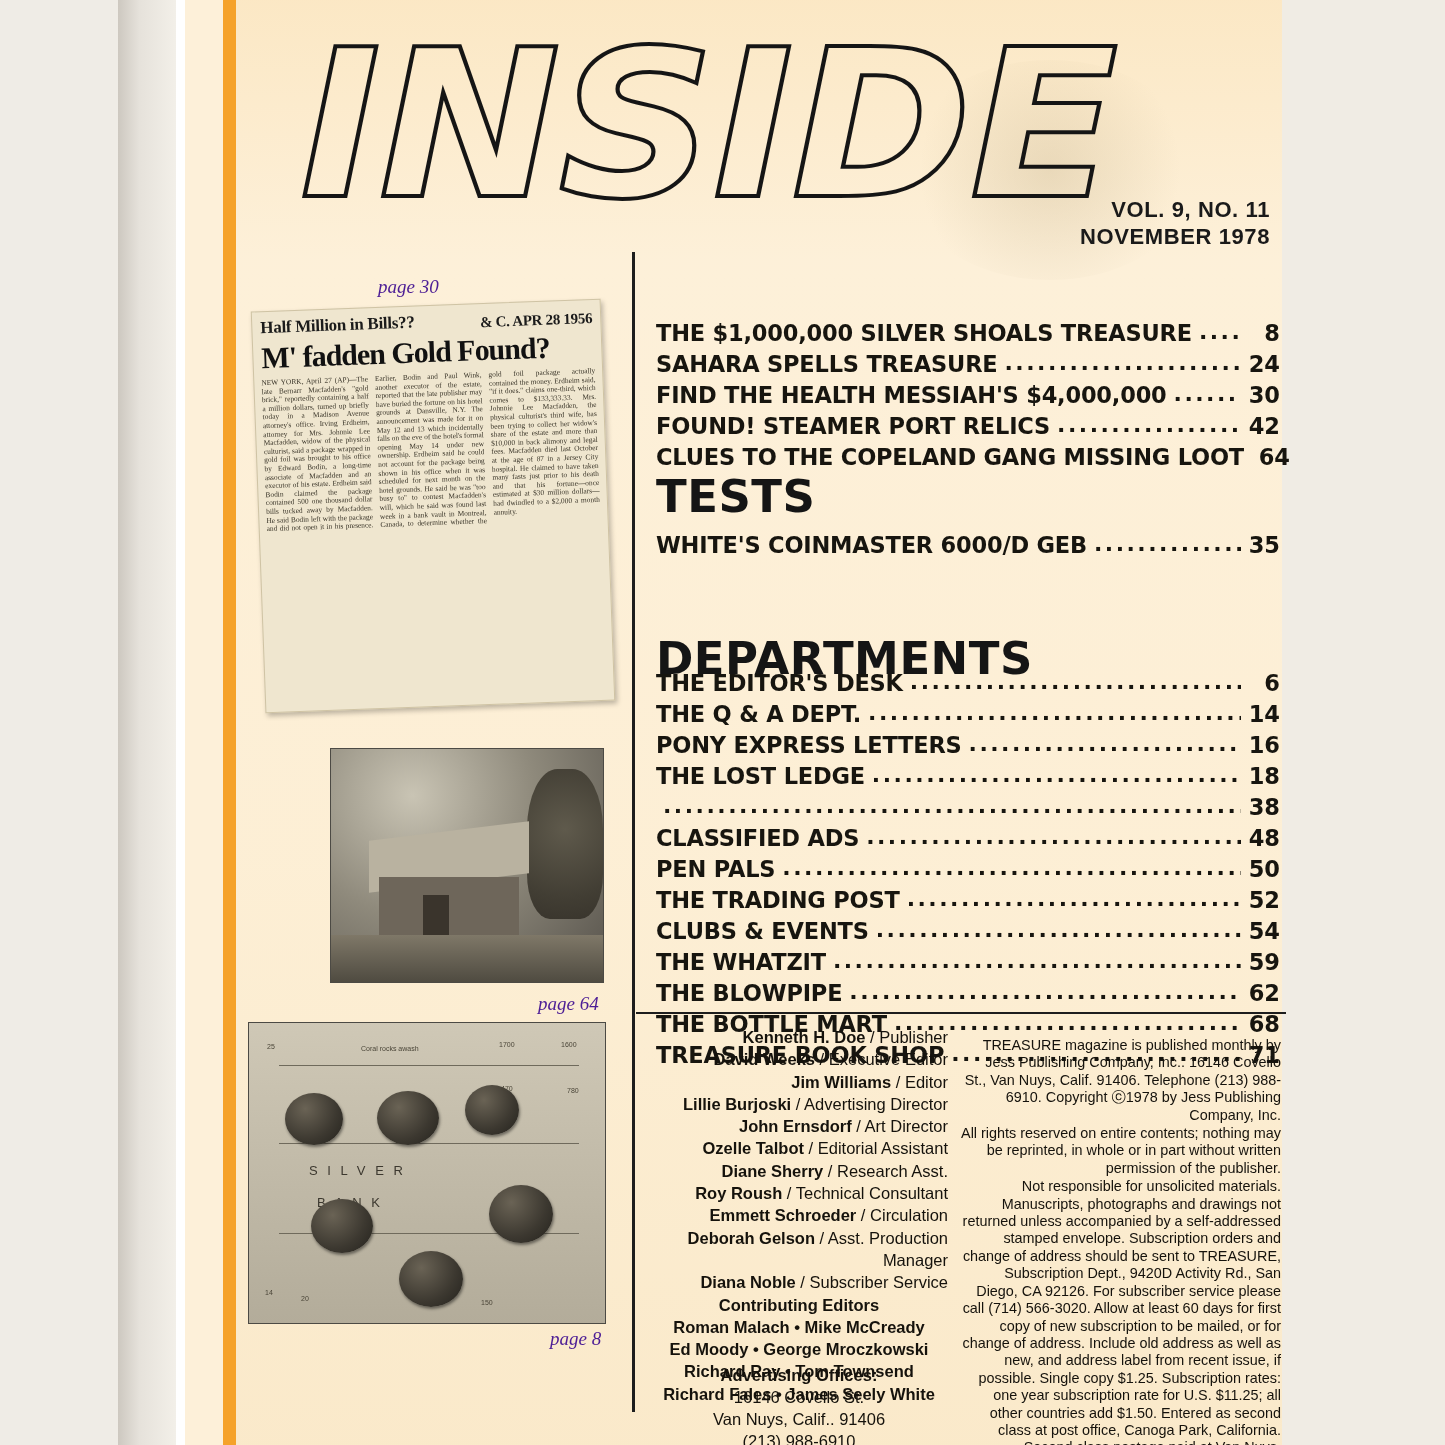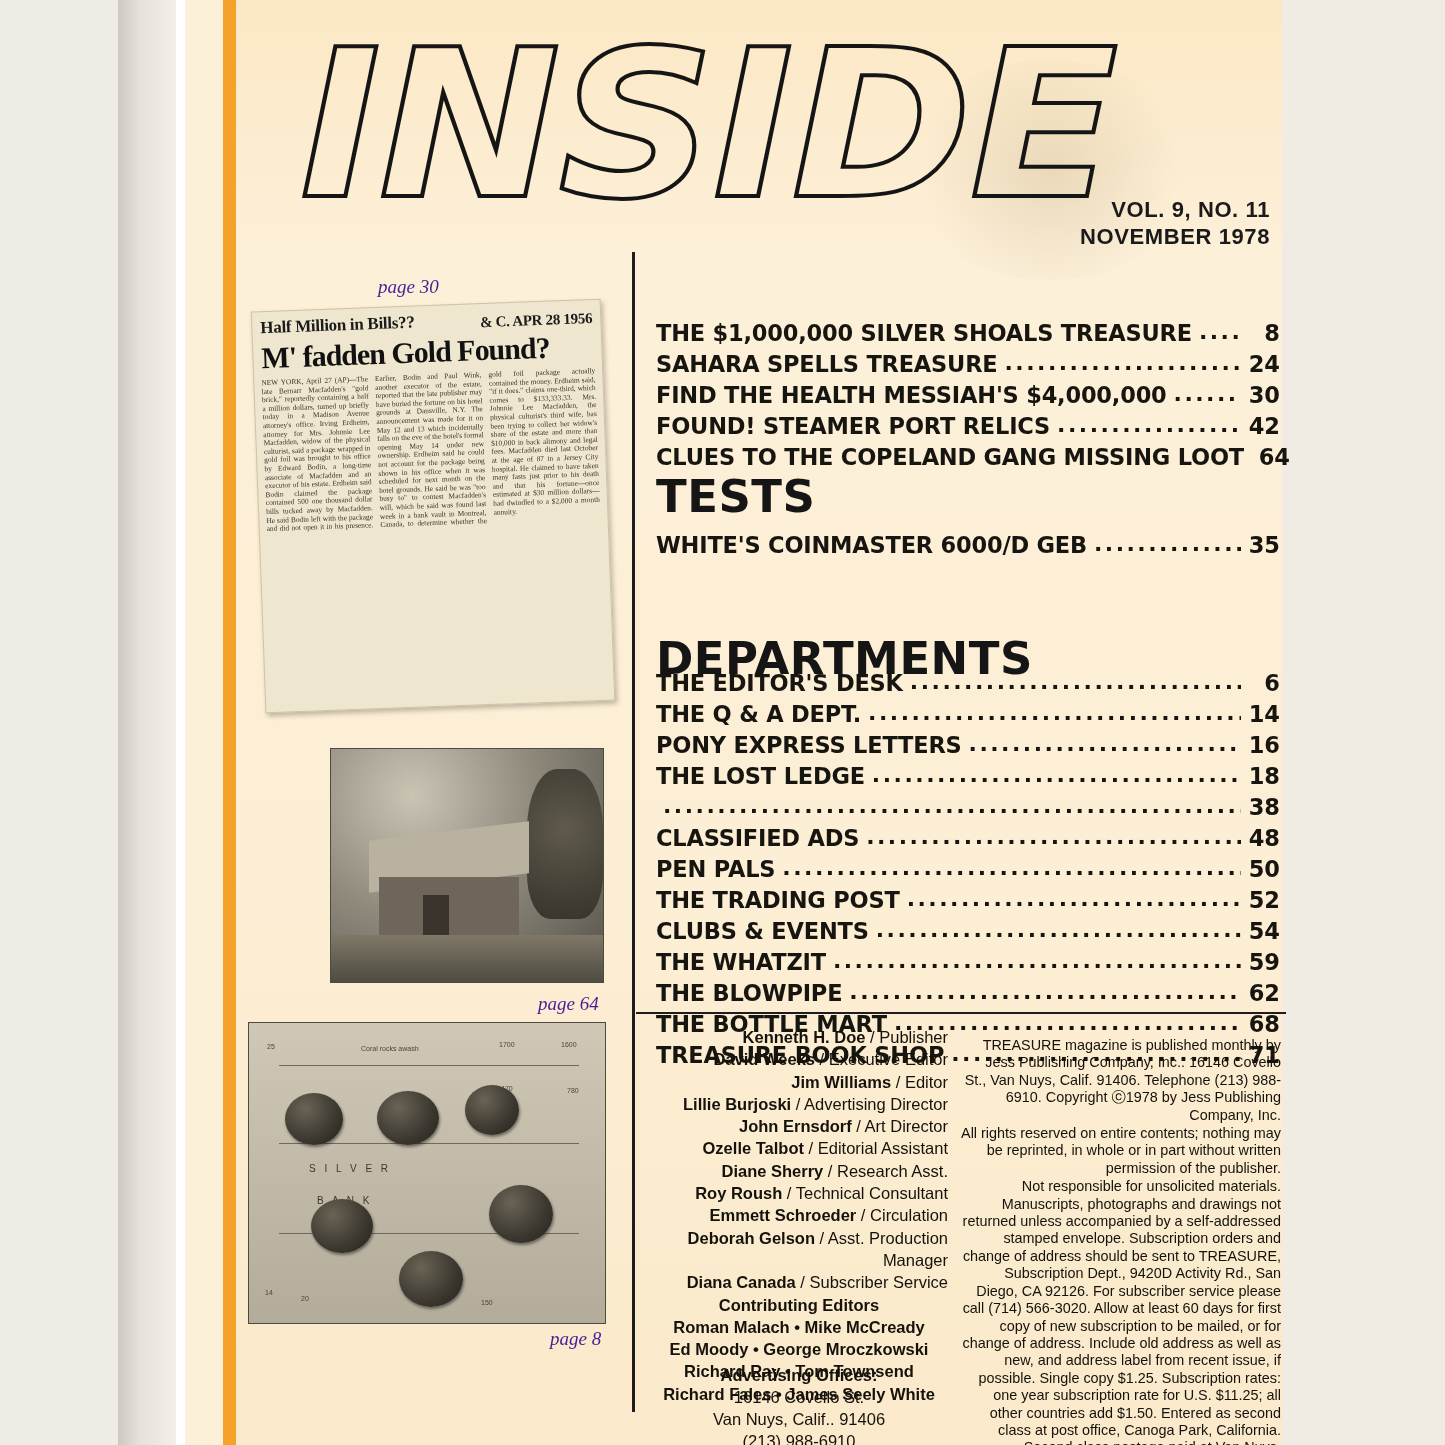--- a/index.html
+++ b/index.html
@@ -102,21 +102,21 @@
   .cabin-grass{position:absolute;left:0;top:186px;width:272px;height:48px;background:linear-gradient(180deg,#7f7868,#4e4a40);}
 
   .photo-chart{left:248px;top:1022px;width:356px;height:300px;
     background:#b9b2a2;}
   .chart-bg{position:absolute;inset:0;background:
      linear-gradient(180deg,#cfc8b6 0%, #b3ac9a 100%);}
   .chart-line{position:absolute;background:#6f6a5c;height:1px;}
   .coin{position:absolute;border-radius:50%;
     background:radial-gradient(circle at 35% 30%, #6a6355 0%, #3c3830 60%, #23211c 100%);
     box-shadow:1px 2px 3px rgba(0,0,0,.45);}
-  .chart-txt{position:absolute;font-family:"Liberation Sans",sans-serif;font-size:10px;color:#3c382f;letter-spacing:3px;}
+  .chart-txt{position:absolute;font-family:"Liberation Sans",sans-serif;font-size:13px;color:#3c382f;letter-spacing:3px;}
   .chart-num{position:absolute;font-family:"Liberation Sans",sans-serif;font-size:7px;color:#4a4538;}
 
   
   .sect-title{
     position:absolute;left:656px;
     font-family:"DejaVu Sans", sans-serif;font-weight:bold;
     font-size:45px;letter-spacing:.5px;color:#151515;
   }
   .toc{
     position:absolute;left:656px;width:624px;
@@ -336,21 +336,21 @@
     <div><span class="nm">Kenneth H. Doe</span><span class="ttl"> / </span><span class="ttl">Publisher</span></div>
     <div><span class="nm">David Weeks</span><span class="ttl"> / </span><span class="ttl">Executive Editor</span></div>
     <div><span class="nm">Jim Williams</span><span class="ttl"> / </span><span class="ttl">Editor</span></div>
     <div><span class="nm">Lillie Burjoski</span><span class="ttl"> / </span><span class="ttl">Advertising Director</span></div>
     <div><span class="nm">John Ernsdorf</span><span class="ttl"> / </span><span class="ttl">Art Director</span></div>
     <div><span class="nm">Ozelle Talbot</span><span class="ttl"> / </span><span class="ttl">Editorial Assistant</span></div>
     <div><span class="nm">Diane Sherry</span><span class="ttl"> / </span><span class="ttl">Research Asst.</span></div>
     <div><span class="nm">Roy Roush</span><span class="ttl"> / </span><span class="ttl">Technical Consultant</span></div>
     <div><span class="nm">Emmett Schroeder</span><span class="ttl"> / </span><span class="ttl">Circulation</span></div>
     <div><span class="nm">Deborah Gelson</span><span class="ttl"> / </span><span class="ttl">Asst. Production Manager</span></div>
-    <div><span class="nm">Diana Canada</span><span class="ttl"> / </span><span class="ttl">Subscriber Service</span></div>
+    <div><span class="nm">Diana Noble</span><span class="ttl"> / </span><span class="ttl">Subscriber Service</span></div>
     <div class="center nm">Contributing Editors</div>
     <div class="center nm">Roman Malach • Mike McCready</div>
     <div class="center nm">Ed Moody • George Mroczkowski</div>
     <div class="center nm">Richard Ray • Tom Townsend</div>
     <div class="center nm">Richard Fales • James Seely White</div>
   </div>
 
   <div class="adoffice">
     <div class="hd">Advertising Offices:</div>
     <div>16146 Covello St.</div>

